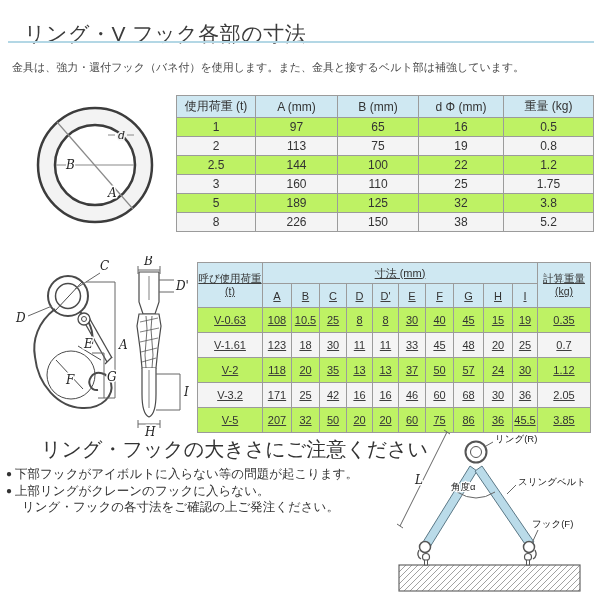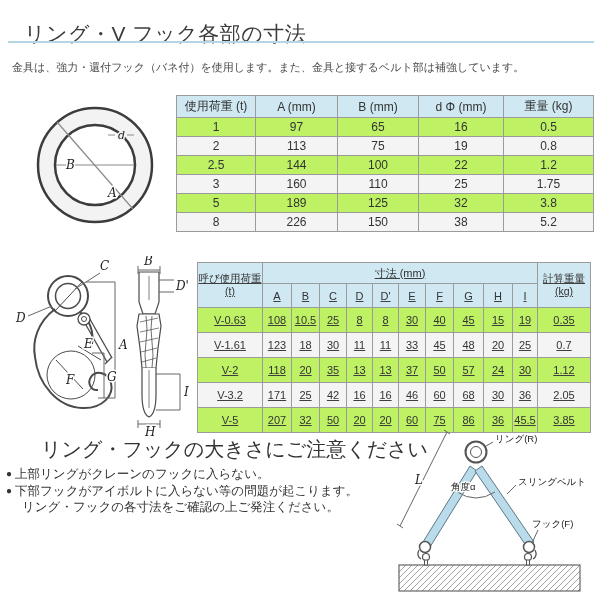--- a/index.html
+++ b/index.html
@@ -290,22 +290,22 @@
         <td>86</td>
         <td>36</td>
         <td>45.5</td>
         <td>3.85</td>
       </tr>
     </tbody>
 </table>
 
 <h2 class="notice-h">リング・フックの大きさにご注意ください</h2>
 <div class="bullets">
+  <div><span class="dot">●</span><span>下部フックがアイボルトに入らない等の問題が起こります。</span></div>
   <div><span class="dot">●</span><span>上部リングがクレーンのフックに入らない。</span></div>
-  <div><span class="dot">●</span><span>下部フックがアイボルトに入らない等の問題が起こります。</span></div>
   <div class="cont"><span>リング・フックの各寸法をご確認の上ご発注ください。</span></div>
 </div>
 
 <svg class="svg-sling" width="214" height="170" viewBox="0 0 214 170">
   <defs>
     <pattern id="hatch" patternUnits="userSpaceOnUse" width="6" height="6">
       <line x1="0" y1="6" x2="6" y2="0" stroke="#8a8a8a" stroke-width=".8"></line>
     </pattern>
   </defs>
   <rect x="16" y="139" width="181" height="26" fill="url(#hatch)" stroke="#666" stroke-width="1.2"></rect>

